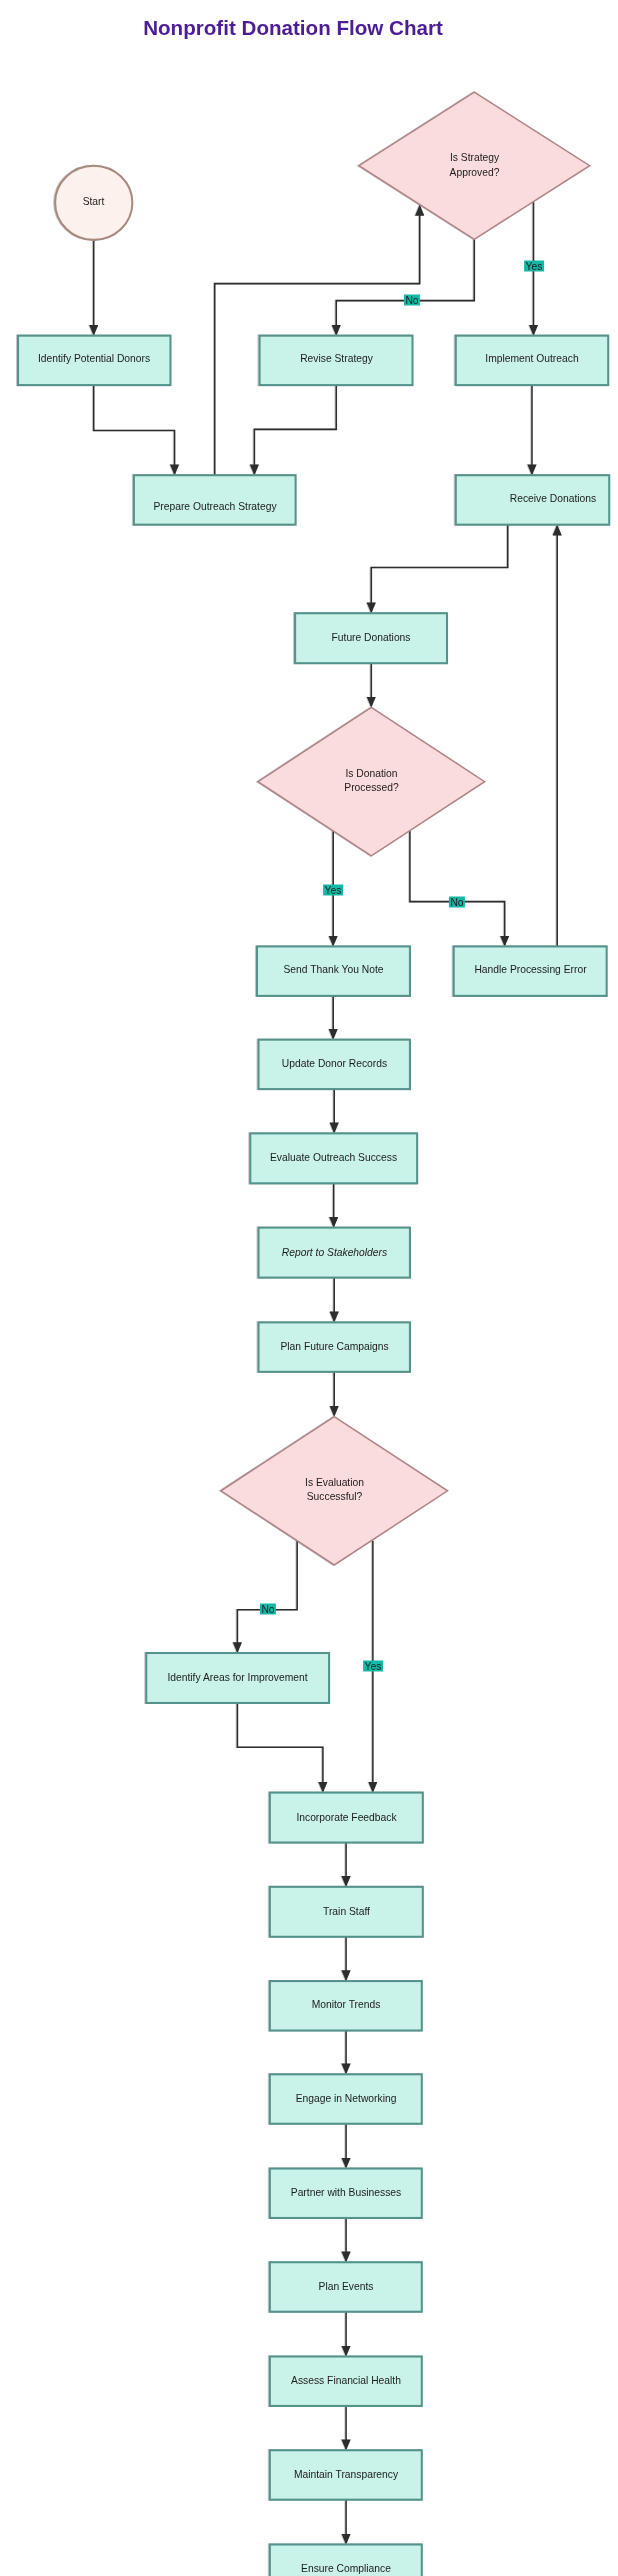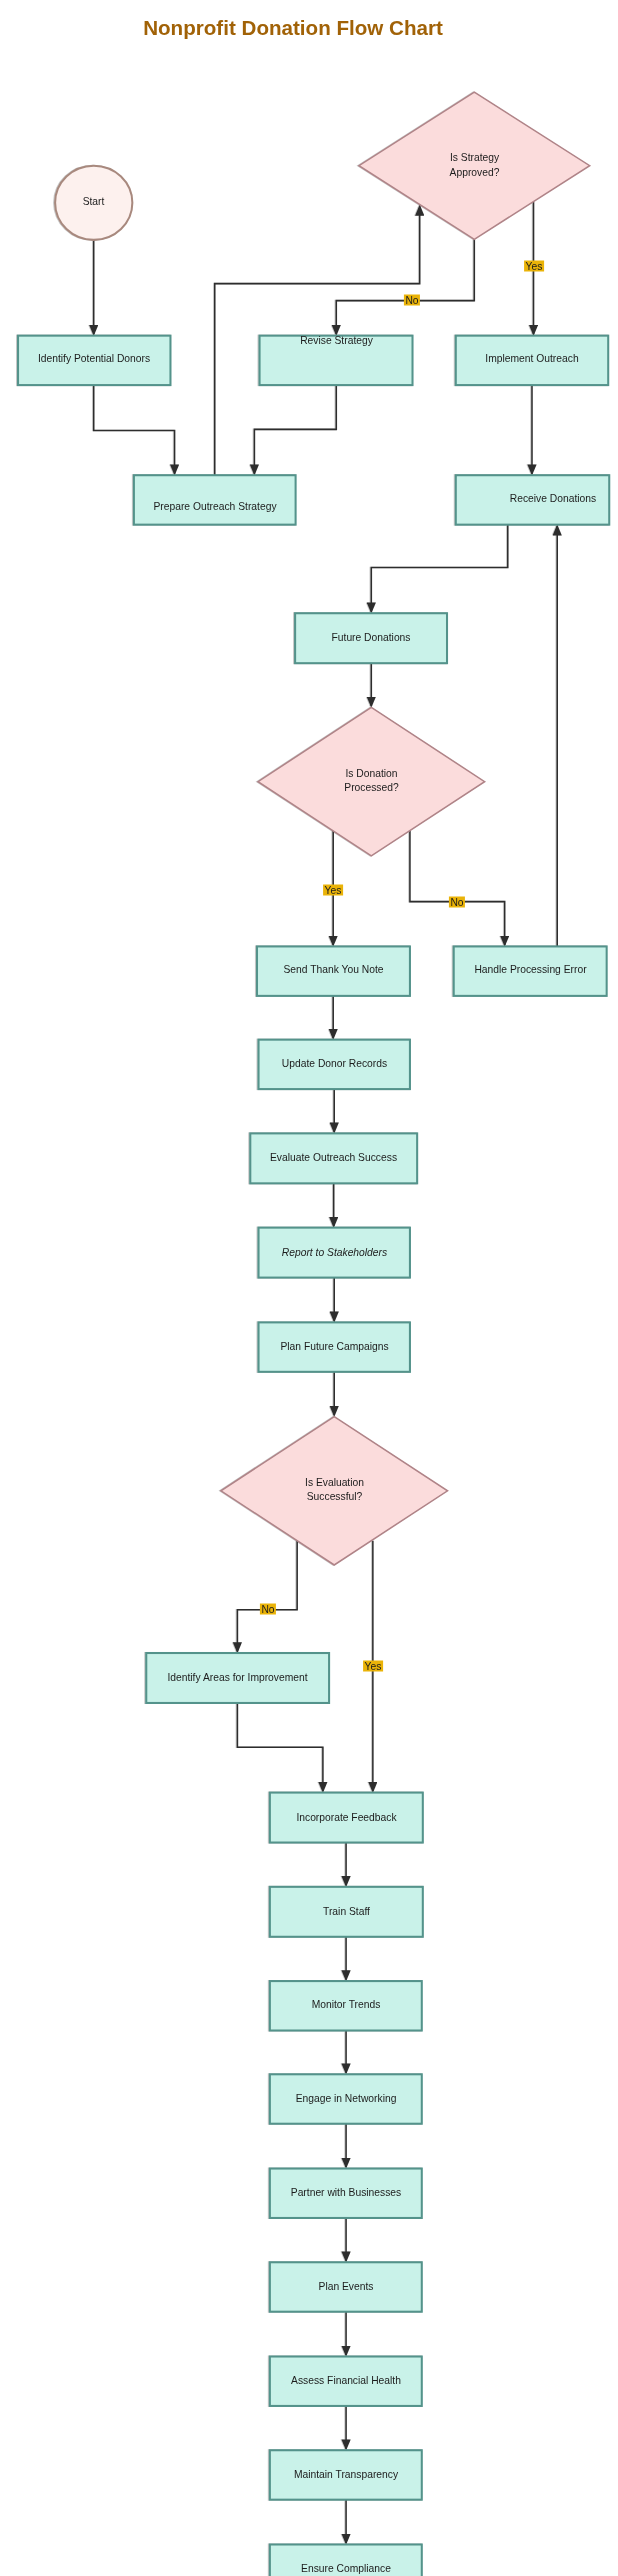--- a/index.html
+++ b/index.html
@@ -10,21 +10,21 @@
     position: relative;
     overflow: hidden;
   }
   #page-title {
     position: absolute;
     left: 128px; top: 15.5px; width: 330px;
     margin: 0;
     text-align: center;
     font-size: 20.6px;
     font-weight: 700;
-    color: #a16207;
+    color: #4c1d95;
     letter-spacing: 0px;
   }
   #flowchart {
     position: absolute;
     left: 0; top: 0;
     width: 618px; height: 3013px;
   }
   #diagram-svg {
     position: absolute;
     left: 0; top: 0;
@@ -45,21 +45,21 @@
     font-size: 10.3px;
     line-height: 1.4;
     color: #1c1c1c;
   }
   .node-label.process  { padding: 0 17px; }
   .node-label.decision { padding: 0 66px; }
   .node-label.terminal { padding: 0 5.2px; }
   .edge-label {
     position: absolute;
     transform: translate(-50%, -50%);
-    background: #eab308;
+    background: #14b8a6;
     padding: 0 1.5px;
     font-size: 10.3px;
     color: #1c1c1c;
     white-space: nowrap;
   }
 </style>
 </head>
 <body>
 
 <h1 id="page-title">Nonprofit Donation Flow Chart</h1>
@@ -141,21 +141,21 @@
   <div id="label-layer">
       <span class="edge-label" style="left: 412px; top: 300px;">No</span>
       <span class="edge-label" style="left: 534px; top: 266px;">Yes</span>
       <span class="edge-label" style="left: 333px; top: 890px;">Yes</span>
       <span class="edge-label" style="left: 457px; top: 902px;">No</span>
       <span class="edge-label" style="left: 268px; top: 1609px;">No</span>
       <span class="edge-label" style="left: 373px; top: 1666px;">Yes</span>
       <div class="node-label terminal" style="left: 55px; top: 165px; width: 77px; height: 74px;">Start</div>
       <div class="node-label decision" style="left: 359px; top: 92px; width: 231px; height: 147px;">Is Strategy Approved?</div>
       <div class="node-label process" style="left: 18px; top: 335px; width: 152px; height: 49px;">Identify Potential Donors</div>
-      <div class="node-label process" style="left: 260px; top: 317px; width: 153px; height: 48px;">Revise Strategy</div>
+      <div class="node-label process" style="left: 260px; top: 335px; width: 153px; height: 48px;">Revise Strategy</div>
       <div class="node-label process" style="left: 456px; top: 335px; width: 152px; height: 49px;">Implement Outreach</div>
       <div class="node-label process" style="left: 134px; top: 475px; width: 162px; height: 65px;">Prepare Outreach Strategy</div>
       <div class="node-label process" style="left: 476px; top: 475px; width: 154px; height: 49px;">Receive Donations</div>
       <div class="node-label process" style="left: 295px; top: 613px; width: 152px; height: 50px;">Future Donations</div>
       <div class="node-label decision" style="left: 258px; top: 707px; width: 227px; height: 148px;">Is Donation Processed?</div>
       <div class="node-label process" style="left: 257px; top: 946px; width: 153px; height: 49px;">Send Thank You Note</div>
       <div class="node-label process" style="left: 454px; top: 946px; width: 153px; height: 49px;">Handle Processing Error</div>
       <div class="node-label process" style="left: 259px; top: 1040px; width: 151px; height: 49px;">Update Donor Records</div>
       <div class="node-label process" style="left: 250px; top: 1133px; width: 167px; height: 50px;">Evaluate Outreach Success</div>
       <div class="node-label process" style="left: 259px; top: 1228px; width: 151px; height: 50px; font-style: italic;">Report to Stakeholders</div>

